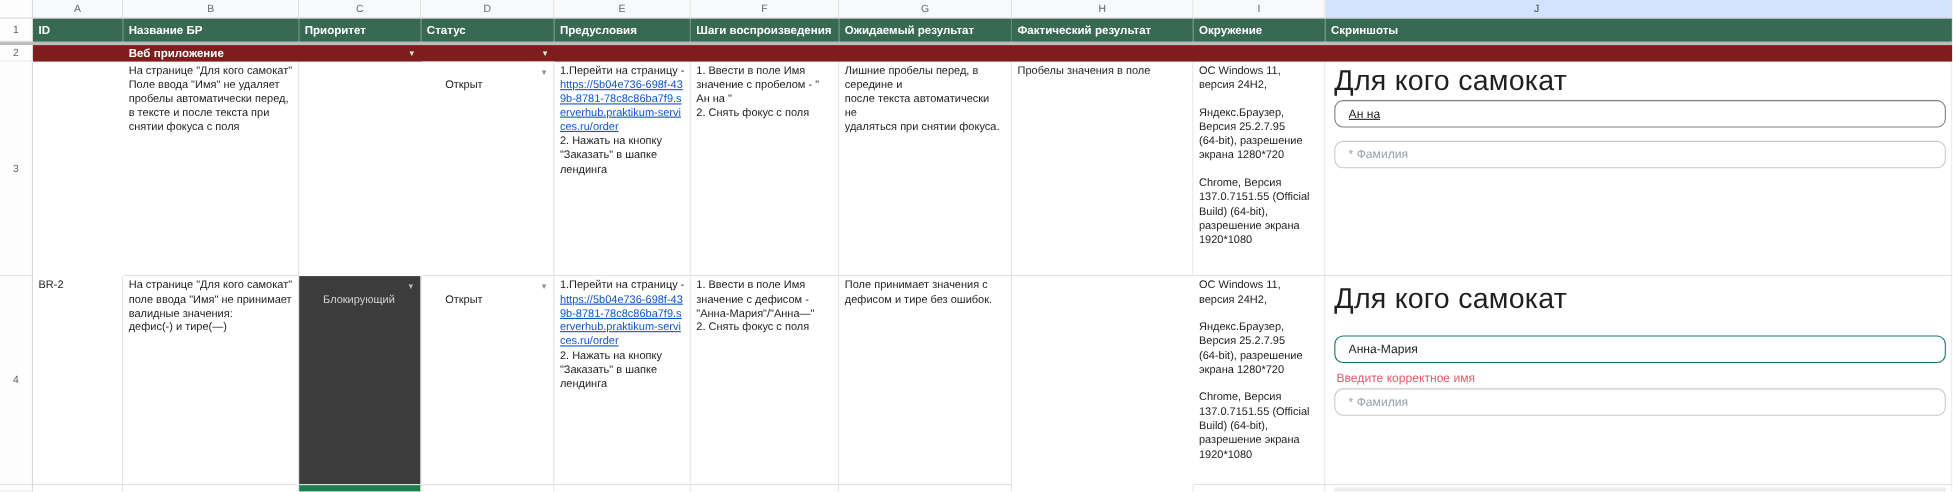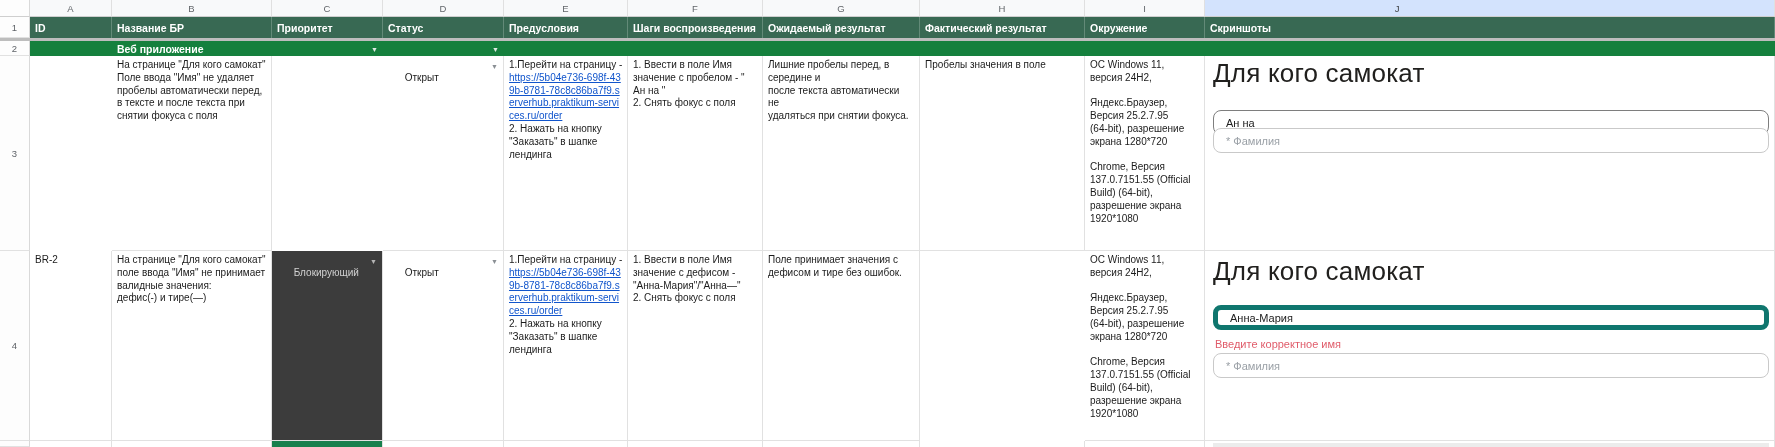--- a/index.html
+++ b/index.html
@@ -30,21 +30,21 @@
   
   .hcell{
     background:#386953;color:#fff;font-size:10.5px;font-weight:bold;
     display:flex;align-items:center;padding:0 0 0 5px;
     border-right:1px solid rgba(255,255,255,.22);
     white-space:nowrap;overflow:hidden;
   }
   .divider{background:#bdbdbd;}
   
   .groupband{
-    background:#15803d;position:relative;color:#fff;
+    background:#7f1d1d;position:relative;color:#fff;
     font-size:10.5px;font-weight:bold;display:flex;align-items:center;
     padding-left:87px;
   }
   
   .cell{
     background:#fff;border-right:1px solid #e1e1e1;border-bottom:1px solid #e1e1e1;
     font-size:10px;line-height:1.28;color:#1b1b1b;
     padding:3px 4px 2px 5px;overflow:hidden;white-space:pre-wrap;
     box-sizing:border-box;
   }
@@ -66,21 +66,21 @@
     position:absolute;left:0;top:0;font-size:26px;font-weight:500;color:#21201e;
     letter-spacing:.2px;white-space:nowrap;
   }
   .finput{
     position:absolute;left:0;width:556px;height:25px;box-sizing:border-box;
     border-radius:8px;background:#fff;font-family:"Liberation Sans",sans-serif;
     font-size:11px;color:#212121;padding:0 12px;outline:none;
   }
   .finput.strong{border:1px solid #7e7e7e;}
   .finput.light{border:1px solid #c9c9c9;}
-  .finput.err{border:5px solid #0f766e;}
+  .finput.err{border:1px solid #0f766e;}
   .finput::placeholder{color:#9aa0a6;opacity:1;}
   .err-msg{position:absolute;left:2px;font-size:11px;}
   .shot-edge{position:absolute;left:1213px;top:443px;width:556px;height:4px;background:#ececec;}
 </style>
 </head>
 <body>
 
 <div class="sheet">
   <div class="grid">
 
@@ -191,21 +191,21 @@
     <div class="white5" style="grid-area:7/6"></div>
     <div class="white5" style="grid-area:7/7"></div>
     <div class="white5" style="grid-area:7/8"></div>
     <div class="white5" style="grid-area:7/9"></div>
     <div class="white5" style="grid-area:7/10"></div>
     <div class="white5" style="grid-area:7/11"></div>
   </div>
 
   <div class="shot" style="left:1213px;top:58px;height:140px;">
     <div class="shot-title">Для кого самокат</div>
-    <input class="finput strong" style="top: 52px; text-decoration: underline;" value="Ан на">
+    <input class="finput strong" style="top: 33px; text-decoration: underline;" value="Ан на">
     <input class="finput light" style="top: 70px;" placeholder="* Фамилия">
   </div>
 
   <div class="shot" style="left:1213px;top:256px;height:130px;">
     <div class="shot-title">Для кого самокат</div>
     <input class="finput err" style="top: 49px;" value="Анна-Мария">
     <div class="err-msg" style="top: 82px; color: rgb(224, 92, 106);">Введите корректное имя</div>
     <input class="finput light" style="top: 97px;" placeholder="* Фамилия">
   </div>
 

